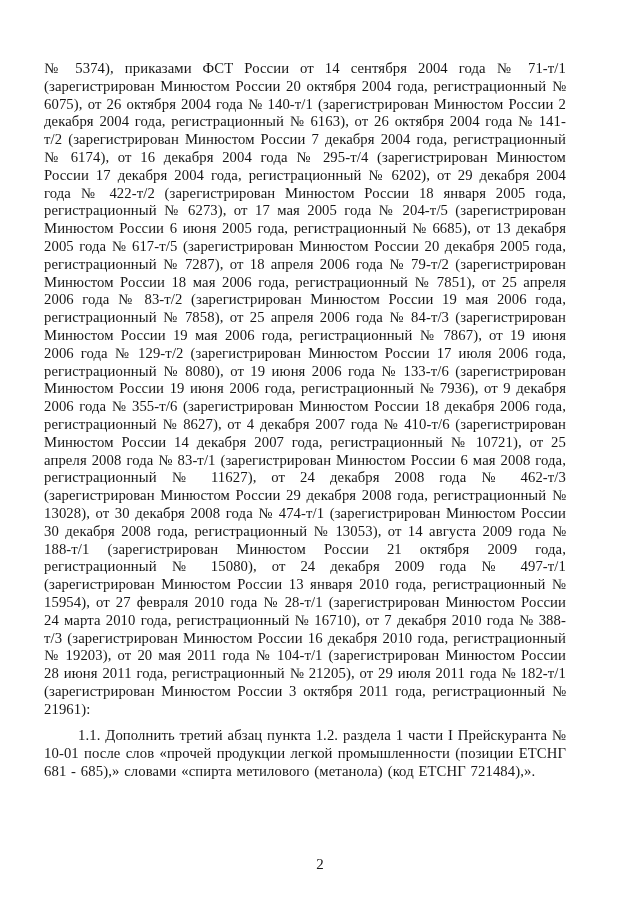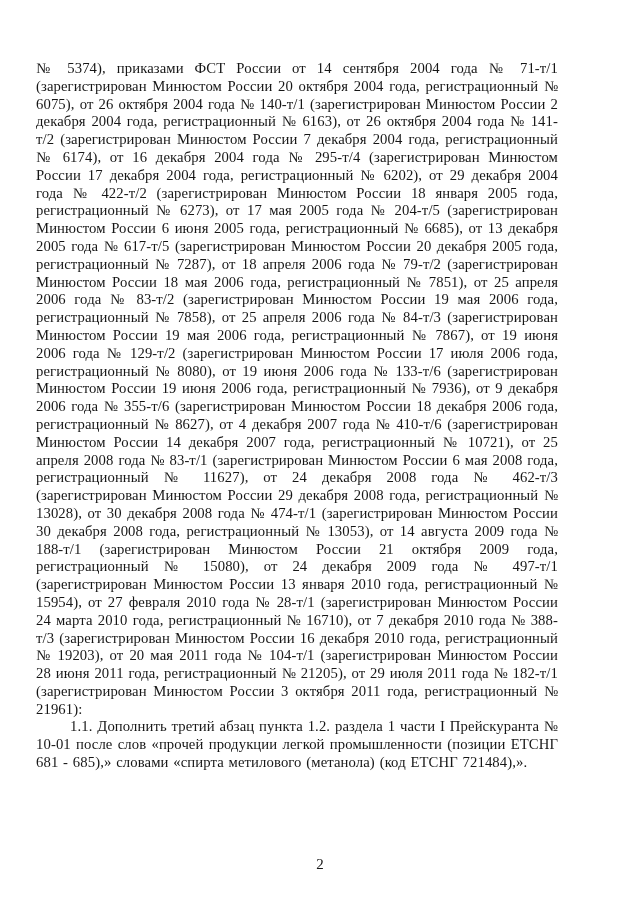--- a/index.html
+++ b/index.html
@@ -11,33 +11,34 @@
     position: relative;
     width: 640px;
     height: 905px;
     background: #ffffff;
     overflow: hidden;
     font-family: "Liberation Serif", "DejaVu Serif", serif;
     color: #161616;
   }
   .content {
     position: absolute;
-    left: 36px;
+    left: 44px;
     top: 60px;
     width: 522px;
   }
   .body-text {
     margin: 0;
     font-size: 14.7px;
     line-height: 17.8px;
     text-align: justify;
     letter-spacing: 0.1px;
     word-spacing: 1px;
   }
   .body-text.indented {
+    margin-top: 9px;
     text-indent: 34px;
   }
   .page-number {
     position: absolute;
     left: 0;
     top: 855px;
     width: 100%;
     text-align: center;
     font-size: 15px;
     line-height: 18px;

